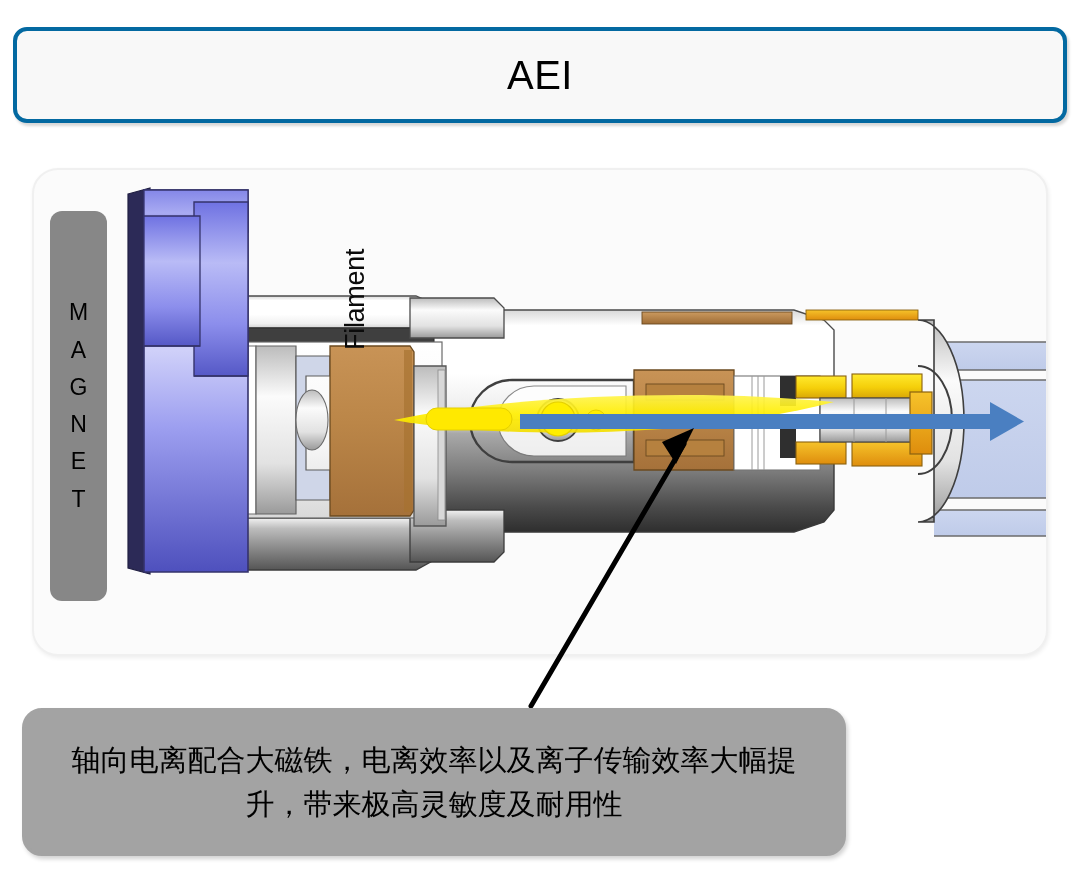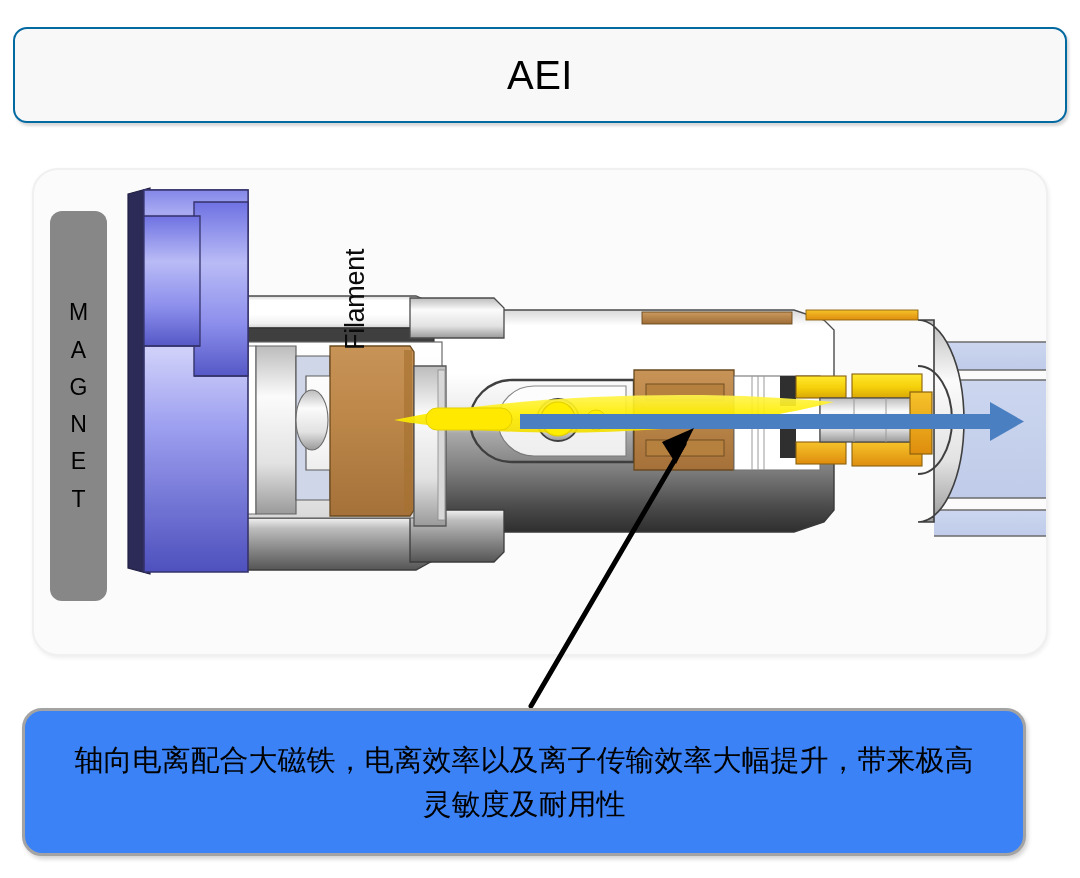--- a/index.html
+++ b/index.html
@@ -17,21 +17,21 @@
 
   
   #title-panel {
     position: absolute;
     left: 13px;
     top: 27px;
     width: 1054px;
     height: 96px;
     box-sizing: border-box;
     background: #f8f8f8;
-    border: 2px solid #0369a1;
+    border: 4px solid #0369a1;
     border-radius: 14px;
     box-shadow: 2px 3px 3px rgba(0,0,0,0.16);
     display: flex;
     align-items: center;
     justify-content: center;
   }
   #title-text {
     font-size: 40px;
     color: #000000;
     letter-spacing: 0.5px;
@@ -99,24 +99,24 @@
     transform-origin: left top;
     white-space: nowrap;
     letter-spacing: -0.3px;
   }
 
   
   #caption-panel {
     position: absolute;
     left: 22px;
     top: 708px;
-    width: 1004px;
+    width: 824px;
     height: 148px;
     box-sizing: border-box;
-    background: #3b82f6;
+    background: #a3a3a3;
     border: 3px solid #a3a3a3;
     border-radius: 20px;
     box-shadow: 2px 3px 4px rgba(0,0,0,0.18);
     display: flex;
     align-items: center;
     justify-content: center;
     padding: 0 46px;
   }
   #caption-text {
     font-size: 29px;

